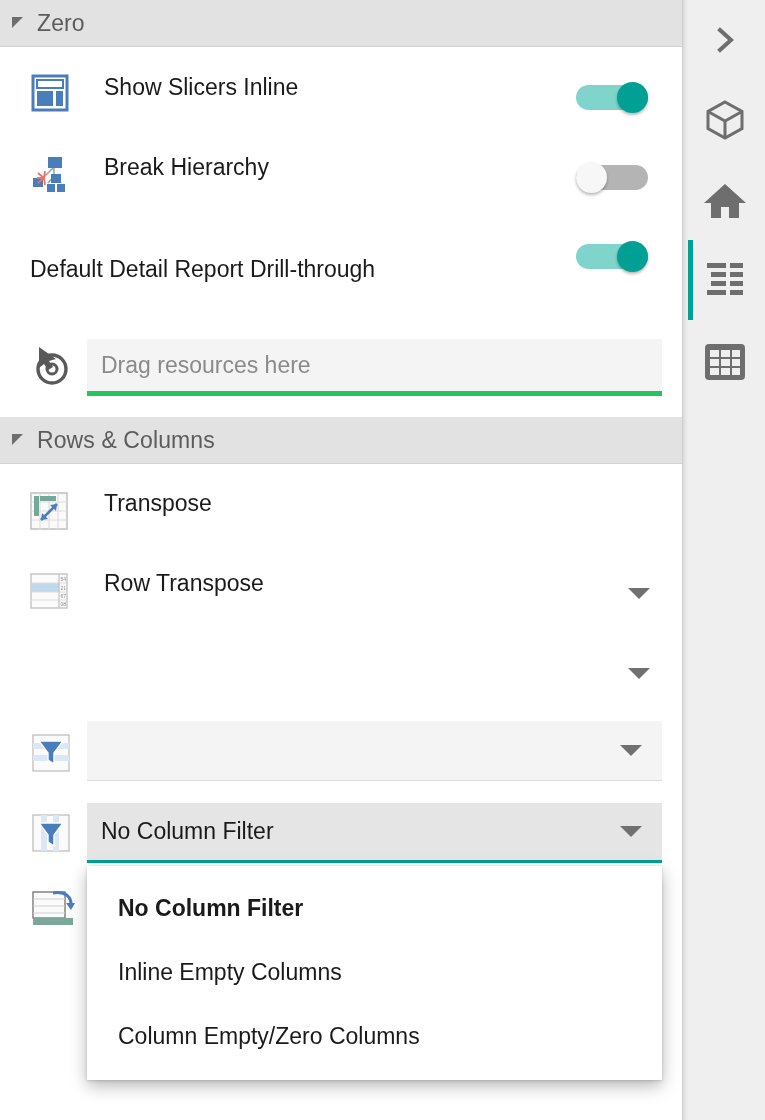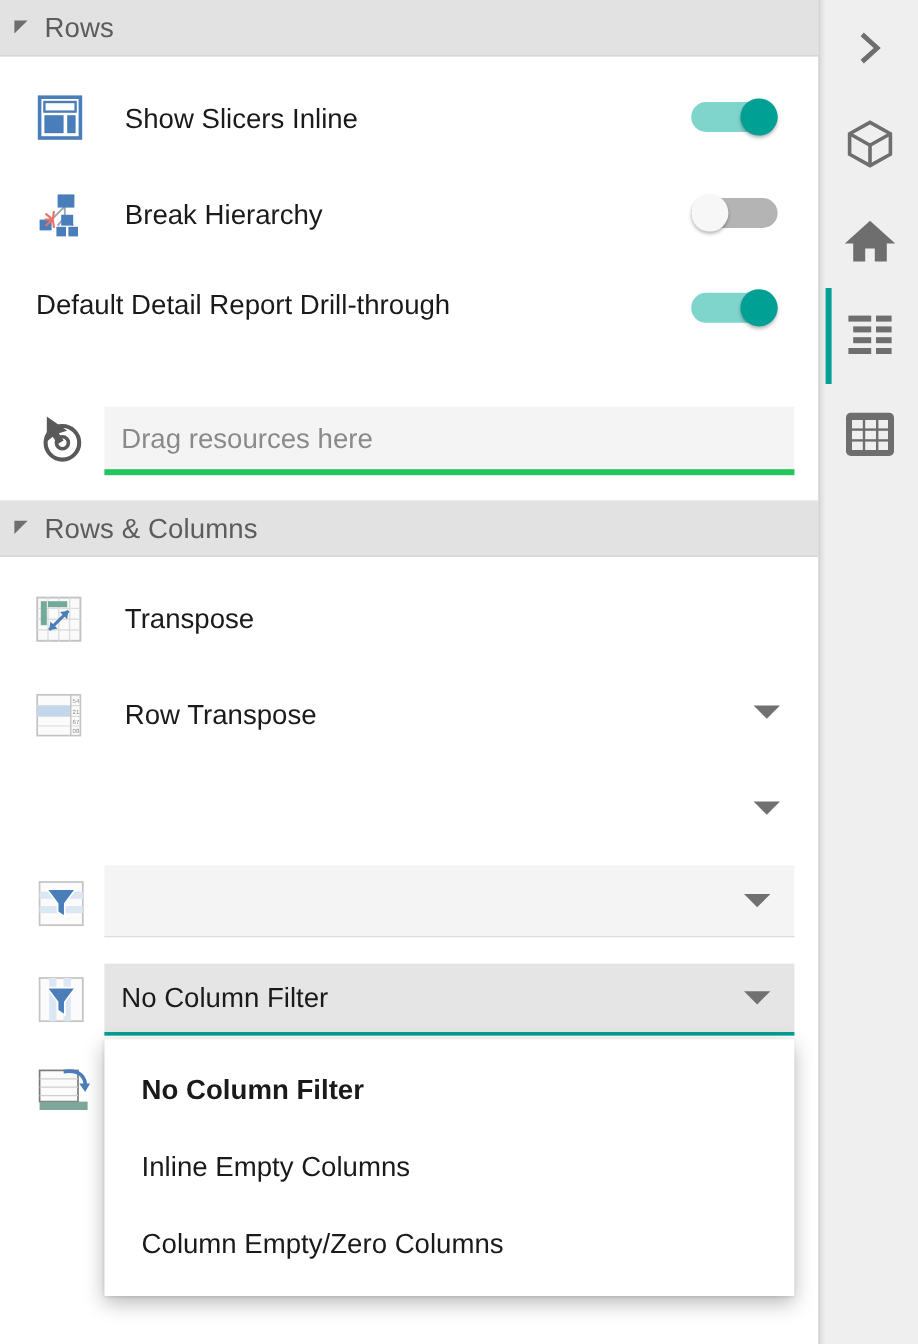--- a/index.html
+++ b/index.html
@@ -47,21 +47,20 @@
     font-weight: 400;
     letter-spacing: .1px;
     white-space: nowrap;
   }
 
   
   .row {
     position: absolute;
     left: 0; width: 682px;
     display: flex;
-    align-items: center;
   }
 
   .row-icon {
     width: 46px; height: 40px;
     margin-left: 28px;
     flex: 0 0 auto;
     position: relative;
   }
 
   .row-label {
@@ -217,21 +216,21 @@
 </style>
 </head>
 <body>
 
 <div id="root">
 
   <div class="panel">
 
     <div class="section-header" style="top:0;">
       <div class="sh-tri"></div>
-      <div class="sh-title">Rows</div>
+      <div class="sh-title">Zero</div>
     </div>
 
     <div class="row" style="top:74px; height:50px;">
       <div class="row-icon">
         <svg width="42" height="40" viewBox="0 0 42 40">
           <rect x="5" y="2" width="34" height="34" fill="#ffffff" stroke="#4a7ebb" stroke-width="3"></rect>
           <rect x="9" y="6" width="26" height="8" fill="#ffffff" stroke="#4a7ebb" stroke-width="2"></rect>
           <rect x="9" y="17" width="16" height="15" fill="#4a7ebb"></rect>
           <rect x="28" y="17" width="7" height="15" fill="#4a7ebb"></rect>
         </svg>
@@ -257,21 +256,21 @@
           </g>
         </svg>
       </div>
       <div class="row-label wide">Break Hierarchy</div>
     </div>
     <div class="toggle off" style="left:576px; top:162px;">
       <div class="track"></div>
       <div class="knob"></div>
     </div>
 
-    <div class="label-plain" style="left:30px; top:241px;">Default Detail Report Drill-through</div>
+    <div class="label-plain" style="left:30px; top:256px;">Default Detail Report Drill-through</div>
     <div class="toggle on" style="left:576px; top:241px;">
       <div class="track"></div>
       <div class="knob"></div>
     </div>
 
     <div class="row-icon" style="position:absolute; left:30px; top:345px; margin-left:0;">
       <svg width="46" height="44" viewBox="0 0 46 44">
         <circle cx="22" cy="24" r="14" fill="none" stroke="#595959" stroke-width="3.4"></circle>
         <circle cx="22" cy="24" r="5" fill="none" stroke="#595959" stroke-width="3"></circle>
         <path d="M9 2 L26 14 L19 16 L23 22 L18 25 L14 19 L9 23 Z" fill="#595959"></path>

